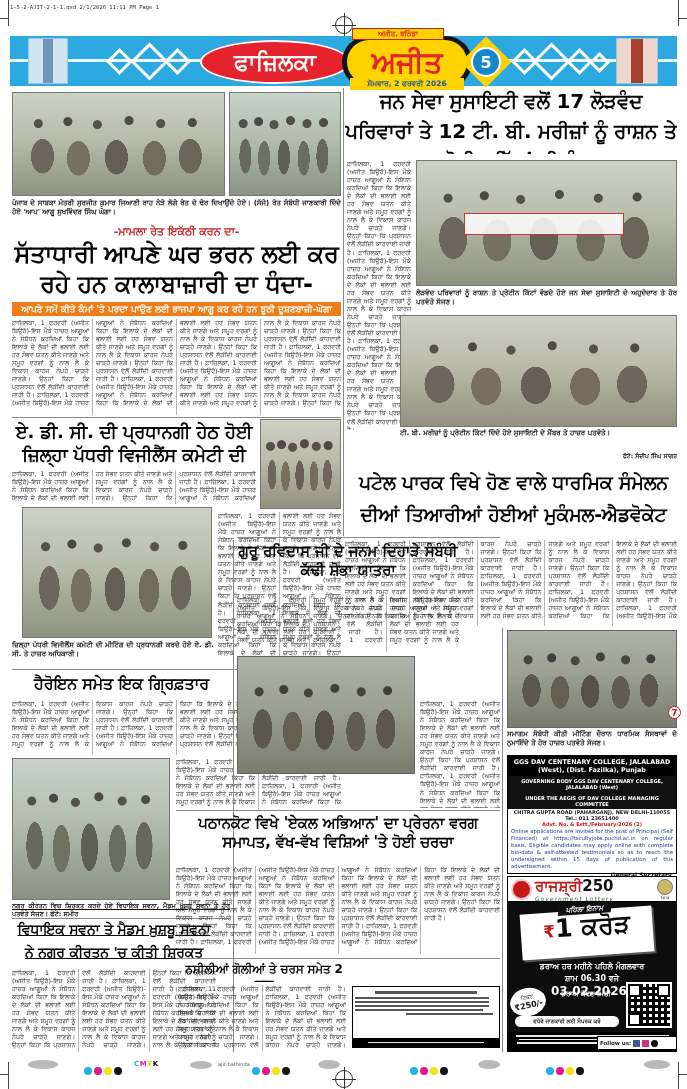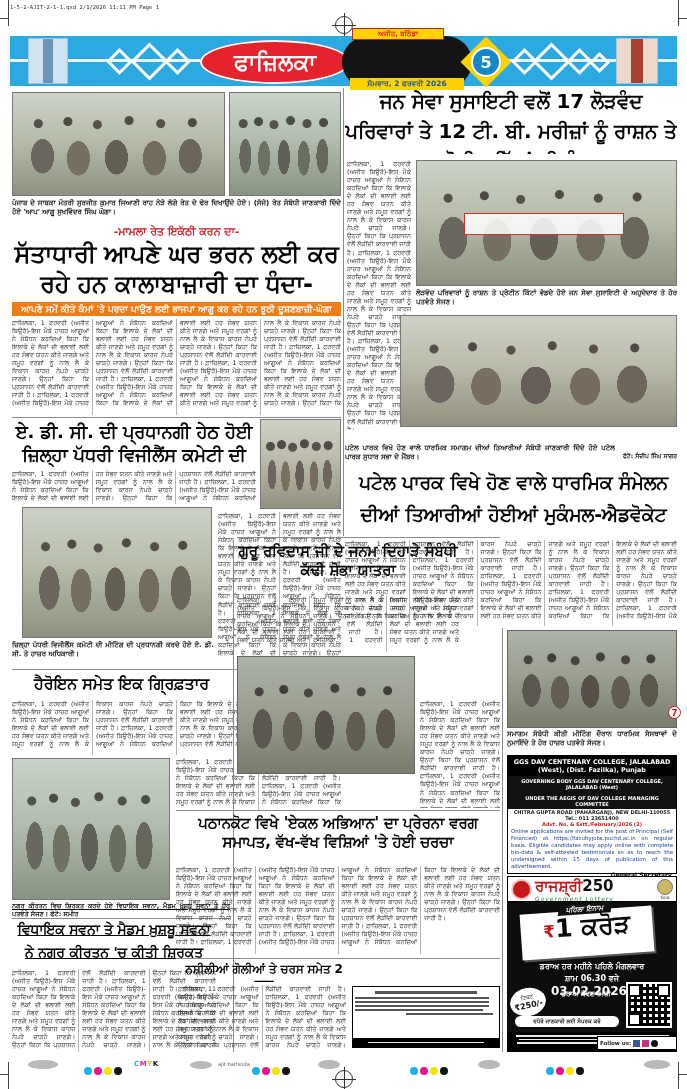--- a/index.html
+++ b/index.html
@@ -112,20 +112,23 @@
     <div class="dm" style="left:528px;top:12px;width:21px;height:21px;"></div>
     <div class="dm" style="left:560px;top:16px;width:13px;height:13px;"></div>
     <div class="dm" style="left:582px;top:19px;width:9px;height:9px;"></div>
   </div>
   <div class="abs tower tw-l" style="left:28px;top:38px;width:40px;height:46px;"></div>
   <div class="abs tower tw-r" style="left:616px;top:38px;width:42px;height:46px;"></div>
   <div class="abs oval-red" style="left:200px;top:40px;width:150px;height:44px;">
     <span>ਫਾਜ਼ਿਲਕਾ</span>
   </div>
   <div class="abs oval-blk" style="left:342px;top:36px;width:130px;height:52px;"></div>
+  <div class="abs oval-yel" style="left:347px;top:40px;width:120px;height:44px;">
+    <span>ਅਜੀਤ</span>
+  </div>
   <div class="abs tab-top" style="left:352px;top:28px;width:92px;height:12px;">
     <span>ਅਜੀਤ, ਬਠਿੰਡਾ</span>
   </div>
   <div class="abs date-strip" style="left:350px;top:78px;width:114px;height:12px;">
     <span>ਸੋਮਵਾਰ, 2 ਫਰਵਰੀ 2026</span>
   </div>
   <div class="abs pg-diamond" style="left:468px;top:44px;width:36px;height:36px;"></div>
   <div class="abs pg-circle" style="left:471px;top:47px;width:30px;height:30px;">
     <span>5</span>
   </div>
@@ -189,22 +192,22 @@
   </div>
 
   <div class="abs vr" style="left:343px;top:88px;height:448px;"></div>
   <div class="abs hl" style="left:345px;top:86px;width:332px;height:68px;font-size:20px;line-height:1.5;">ਜਨ ਸੇਵਾ ਸੁਸਾਇਟੀ ਵਲੋਂ 17 ਲੋੜਵੰਦ ਪਰਿਵਾਰਾਂ ਤੇ 12 ਟੀ. ਬੀ. ਮਰੀਜ਼ਾਂ ਨੂੰ ਰਾਸ਼ਨ ਤੇ ਪ੍ਰੋਟੀਨ ਕਿੱਟਾਂ ਦੀ ਵੰਡ</div>
   <div class="abs fill" style="left:347px;top:160px;width:64px;height:270px;">ਫ਼ਾਜ਼ਿਲਕਾ, 1 ਫਰਵਰੀ (ਅਜੀਤ ਬਿਊਰੋ)-ਇਸ ਮੌਕੇ ਹਾਜ਼ਰ ਆਗੂਆਂ ਨੇ ਸੰਬੋਧਨ ਕਰਦਿਆਂ ਕਿਹਾ ਕਿ ਇਲਾਕੇ ਦੇ ਲੋਕਾਂ ਦੀ ਭਲਾਈ ਲਈ ਹਰ ਸੰਭਵ ਯਤਨ ਕੀਤੇ ਜਾਣਗੇ ਅਤੇ ਸਮੂਹ ਵਰਗਾਂ ਨੂੰ ਨਾਲ ਲੈ ਕੇ ਵਿਕਾਸ ਕਾਰਜ ਨੇਪਰੇ ਚਾੜ੍ਹੇ ਜਾਣਗੇ। ਉਨ੍ਹਾਂ ਕਿਹਾ ਕਿ ਪ੍ਰਸ਼ਾਸਨ ਵੱਲੋਂ ਲੋੜੀਂਦੀ ਕਾਰਵਾਈ ਜਾਰੀ ਹੈ। ਫ਼ਾਜ਼ਿਲਕਾ, 1 ਫਰਵਰੀ (ਅਜੀਤ ਬਿਊਰੋ)-ਇਸ ਮੌਕੇ ਹਾਜ਼ਰ ਆਗੂਆਂ ਨੇ ਸੰਬੋਧਨ ਕਰਦਿਆਂ ਕਿਹਾ ਕਿ ਇਲਾਕੇ ਦੇ ਲੋਕਾਂ ਦੀ ਭਲਾਈ ਲਈ ਹਰ ਸੰਭਵ ਯਤਨ ਕੀਤੇ ਜਾਣਗੇ ਅਤੇ ਸਮੂਹ ਵਰਗਾਂ ਨੂੰ ਨਾਲ ਲੈ ਕੇ ਵਿਕਾਸ ਕਾਰਜ ਨੇਪਰੇ ਚਾੜ੍ਹੇ ਜਾਣਗੇ। ਉਨ੍ਹਾਂ ਕਿਹਾ ਕਿ ਪ੍ਰਸ਼ਾਸਨ ਵੱਲੋਂ ਲੋੜੀਂਦੀ ਕਾਰਵਾਈ ਜਾਰੀ ਹੈ। ਫ਼ਾਜ਼ਿਲਕਾ, 1 ਫਰਵਰੀ (ਅਜੀਤ ਬਿਊਰੋ)-ਇਸ ਮੌਕੇ ਹਾਜ਼ਰ ਆਗੂਆਂ ਨੇ ਸੰਬੋਧਨ ਕਰਦਿਆਂ ਕਿਹਾ ਕਿ ਇਲਾਕੇ ਦੇ ਲੋਕਾਂ ਦੀ ਭਲਾਈ ਲਈ ਹਰ ਸੰਭਵ ਯਤਨ ਕੀਤੇ ਜਾਣਗੇ ਅਤੇ ਸਮੂਹ ਵਰਗਾਂ ਨੂੰ ਨਾਲ ਲੈ ਕੇ ਵਿਕਾਸ ਕਾਰਜ ਨੇਪਰੇ ਚਾੜ੍ਹੇ ਜਾਣਗੇ। ਉਨ੍ਹਾਂ ਕਿਹਾ ਕਿ ਪ੍ਰਸ਼ਾਸਨ ਵੱਲੋਂ ਲੋੜੀਂਦੀ ਕਾਰਵਾਈ ਜਾਰੀ ਹੈ। </div>
   <div class="abs ph" style="left:416px;top:160px;width:261px;height:126px;">
     <div class="banner-strip"></div>
   </div>
   <div class="abs cap" style="left:416px;top:289px;width:261px;height:22px;">ਲੋੜਵੰਦ ਪਰਿਵਾਰਾਂ ਨੂੰ ਰਾਸ਼ਨ ਤੇ ਪ੍ਰੋਟੀਨ ਕਿੱਟਾਂ ਵੰਡਦੇ ਹੋਏ ਜਨ ਸੇਵਾ ਸੁਸਾਇਟੀ ਦੇ ਅਹੁਦੇਦਾਰ ਤੇ ਹੋਰ ਪਤਵੰਤੇ ਸੱਜਣ।</div>
   <div class="abs ph cool" style="left:400px;top:315px;width:277px;height:112px;"></div>
-
-  <div class="abs cap" style="left:345px;top:444px;width:270px;height:20px;">ਪਟੇਲ ਪਾਰਕ ਵਿਖੇ ਹੋਣ ਵਾਲੇ ਧਾਰਮਿਕ ਸਮਾਗਮ ਦੀਆਂ ਤਿਆਰੀਆਂ ਸੰਬੰਧੀ ਜਾਣਕਾਰੀ ਦਿੰਦੇ ਹੋਏ ਪਟੇਲ ਪਾਰਕ ਸੁਧਾਰ ਸਭਾ ਦੇ ਮੈਂਬਰ।</div>
+  <div class="abs cap" style="left:400px;top:429px;width:277px;height:12px;white-space:nowrap;">ਟੀ. ਬੀ. ਮਰੀਜ਼ਾਂ ਨੂੰ ਪ੍ਰੋਟੀਨ ਕਿੱਟਾਂ ਦਿੰਦੇ ਹੋਏ ਸੁਸਾਇਟੀ ਦੇ ਮੈਂਬਰ ਤੇ ਹਾਜ਼ਰ ਪਤਵੰਤੇ।</div>
+
   <div class="abs cap" style="left:617px;top:452px;width:60px;height:10px;text-align:right;font-size:6px;">ਫੋਟੋ: ਸੰਦੀਪ ਸਿੰਘ ਸਾਗਰ</div>
   <div class="abs hl" style="left:350px;top:466px;width:327px;height:70px;font-size:19px;line-height:1.7;">ਪਟੇਲ ਪਾਰਕ ਵਿਖੇ ਹੋਣ ਵਾਲੇ ਧਾਰਮਿਕ ਸੰਮੇਲਨ ਦੀਆਂ ਤਿਆਰੀਆਂ ਹੋਈਆਂ ਮੁਕੰਮਲ-ਐਡਵੋਕੇਟ ਦੇਸ ਰਾਜ ਕੰਬੋਜ</div>
   <div class="abs fill c5" style="left:345px;top:540px;width:332px;height:86px;">ਫ਼ਾਜ਼ਿਲਕਾ, 1 ਫਰਵਰੀ (ਅਜੀਤ ਬਿਊਰੋ)-ਇਸ ਮੌਕੇ ਹਾਜ਼ਰ ਆਗੂਆਂ ਨੇ ਸੰਬੋਧਨ ਕਰਦਿਆਂ ਕਿਹਾ ਕਿ ਇਲਾਕੇ ਦੇ ਲੋਕਾਂ ਦੀ ਭਲਾਈ ਲਈ ਹਰ ਸੰਭਵ ਯਤਨ ਕੀਤੇ ਜਾਣਗੇ ਅਤੇ ਸਮੂਹ ਵਰਗਾਂ ਨੂੰ ਨਾਲ ਲੈ ਕੇ ਵਿਕਾਸ ਕਾਰਜ ਨੇਪਰੇ ਚਾੜ੍ਹੇ ਜਾਣਗੇ। ਉਨ੍ਹਾਂ ਕਿਹਾ ਕਿ ਪ੍ਰਸ਼ਾਸਨ ਵੱਲੋਂ ਲੋੜੀਂਦੀ ਕਾਰਵਾਈ ਜਾਰੀ ਹੈ। ਫ਼ਾਜ਼ਿਲਕਾ, 1 ਫਰਵਰੀ (ਅਜੀਤ ਬਿਊਰੋ)-ਇਸ ਮੌਕੇ ਹਾਜ਼ਰ ਆਗੂਆਂ ਨੇ ਸੰਬੋਧਨ ਕਰਦਿਆਂ ਕਿਹਾ ਕਿ ਇਲਾਕੇ ਦੇ ਲੋਕਾਂ ਦੀ ਭਲਾਈ ਲਈ ਹਰ ਸੰਭਵ ਯਤਨ ਕੀਤੇ ਜਾਣਗੇ ਅਤੇ ਸਮੂਹ ਵਰਗਾਂ ਨੂੰ ਨਾਲ ਲੈ ਕੇ ਵਿਕਾਸ ਕਾਰਜ ਨੇਪਰੇ ਚਾੜ੍ਹੇ ਜਾਣਗੇ। ਉਨ੍ਹਾਂ ਕਿਹਾ ਕਿ ਪ੍ਰਸ਼ਾਸਨ ਵੱਲੋਂ ਲੋੜੀਂਦੀ ਕਾਰਵਾਈ ਜਾਰੀ ਹੈ। ਫ਼ਾਜ਼ਿਲਕਾ, 1 ਫਰਵਰੀ (ਅਜੀਤ ਬਿਊਰੋ)-ਇਸ ਮੌਕੇ ਹਾਜ਼ਰ ਆਗੂਆਂ ਨੇ ਸੰਬੋਧਨ ਕਰਦਿਆਂ ਕਿਹਾ ਕਿ ਇਲਾਕੇ ਦੇ ਲੋਕਾਂ ਦੀ ਭਲਾਈ ਲਈ ਹਰ ਸੰਭਵ ਯਤਨ ਕੀਤੇ ਜਾਣਗੇ ਅਤੇ ਸਮੂਹ ਵਰਗਾਂ ਨੂੰ ਨਾਲ ਲੈ ਕੇ ਵਿਕਾਸ ਕਾਰਜ ਨੇਪਰੇ ਚਾੜ੍ਹੇ ਜਾਣਗੇ। ਉਨ੍ਹਾਂ ਕਿਹਾ ਕਿ ਪ੍ਰਸ਼ਾਸਨ ਵੱਲੋਂ ਲੋੜੀਂਦੀ ਕਾਰਵਾਈ ਜਾਰੀ ਹੈ। ਫ਼ਾਜ਼ਿਲਕਾ, 1 ਫਰਵਰੀ (ਅਜੀਤ ਬਿਊਰੋ)-ਇਸ ਮੌਕੇ ਹਾਜ਼ਰ ਆਗੂਆਂ ਨੇ ਸੰਬੋਧਨ ਕਰਦਿਆਂ ਕਿਹਾ ਕਿ ਇਲਾਕੇ ਦੇ ਲੋਕਾਂ ਦੀ ਭਲਾਈ ਲਈ ਹਰ ਸੰਭਵ ਯਤਨ ਕੀਤੇ ਜਾਣਗੇ ਅਤੇ ਸਮੂਹ ਵਰਗਾਂ ਨੂੰ ਨਾਲ ਲੈ ਕੇ ਵਿਕਾਸ ਕਾਰਜ ਨੇਪਰੇ ਚਾੜ੍ਹੇ ਜਾਣਗੇ। ਉਨ੍ਹਾਂ ਕਿਹਾ ਕਿ ਪ੍ਰਸ਼ਾਸਨ ਵੱਲੋਂ ਲੋੜੀਂਦੀ ਕਾਰਵਾਈ ਜਾਰੀ ਹੈ। ਫ਼ਾਜ਼ਿਲਕਾ, 1 ਫਰਵਰੀ (ਅਜੀਤ ਬਿਊਰੋ)-ਇਸ ਮੌਕੇ ਹਾਜ਼ਰ ਆਗੂਆਂ ਨੇ ਸੰਬੋਧਨ ਕਰਦਿਆਂ ਕਿਹਾ ਕਿ ਇਲਾਕੇ ਦੇ ਲੋਕਾਂ ਦੀ ਭਲਾਈ ਲਈ ਹਰ ਸੰਭਵ ਯਤਨ ਕੀਤੇ ਜਾਣਗੇ ਅਤੇ ਸਮੂਹ ਵਰਗਾਂ ਨੂੰ ਨਾਲ ਲੈ ਕੇ ਵਿਕਾਸ ਕਾਰਜ ਨੇਪਰੇ ਚਾੜ੍ਹੇ ਜਾਣਗੇ। ਉਨ੍ਹਾਂ ਕਿਹਾ ਕਿ ਪ੍ਰਸ਼ਾਸਨ ਵੱਲੋਂ ਲੋੜੀਂਦੀ ਕਾਰਵਾਈ ਜਾਰੀ ਹੈ। </div>
   <div class="abs vr" style="left:502px;top:628px;height:424px;"></div>
   <div class="abs ph dark" style="left:507px;top:630px;width:170px;height:98px;"></div>
   <div class="abs roundel" style="left:668px;top:706px;width:13px;height:13px;">7</div>
   <div class="abs cap" style="left:507px;top:730px;width:170px;height:22px;">ਸਮਾਗਮ ਸੰਬੰਧੀ ਕੀਤੀ ਮੀਟਿੰਗ ਦੌਰਾਨ ਧਾਰਮਿਕ ਸੰਸਥਾਵਾਂ ਦੇ ਨੁਮਾਇੰਦੇ ਤੇ ਹੋਰ ਹਾਜ਼ਰ ਪਤਵੰਤੇ ਸੱਜਣ।</div>
 
   <div class="abs adblk" style="left:507px;top:755px;width:170px;height:119px;">
     <div class="ad-head" style="font-size:6.4px;">GGS DAV CENTENARY COLLEGE, JALALABAD (West), (Dist. Fazilka), Punjab</div>

